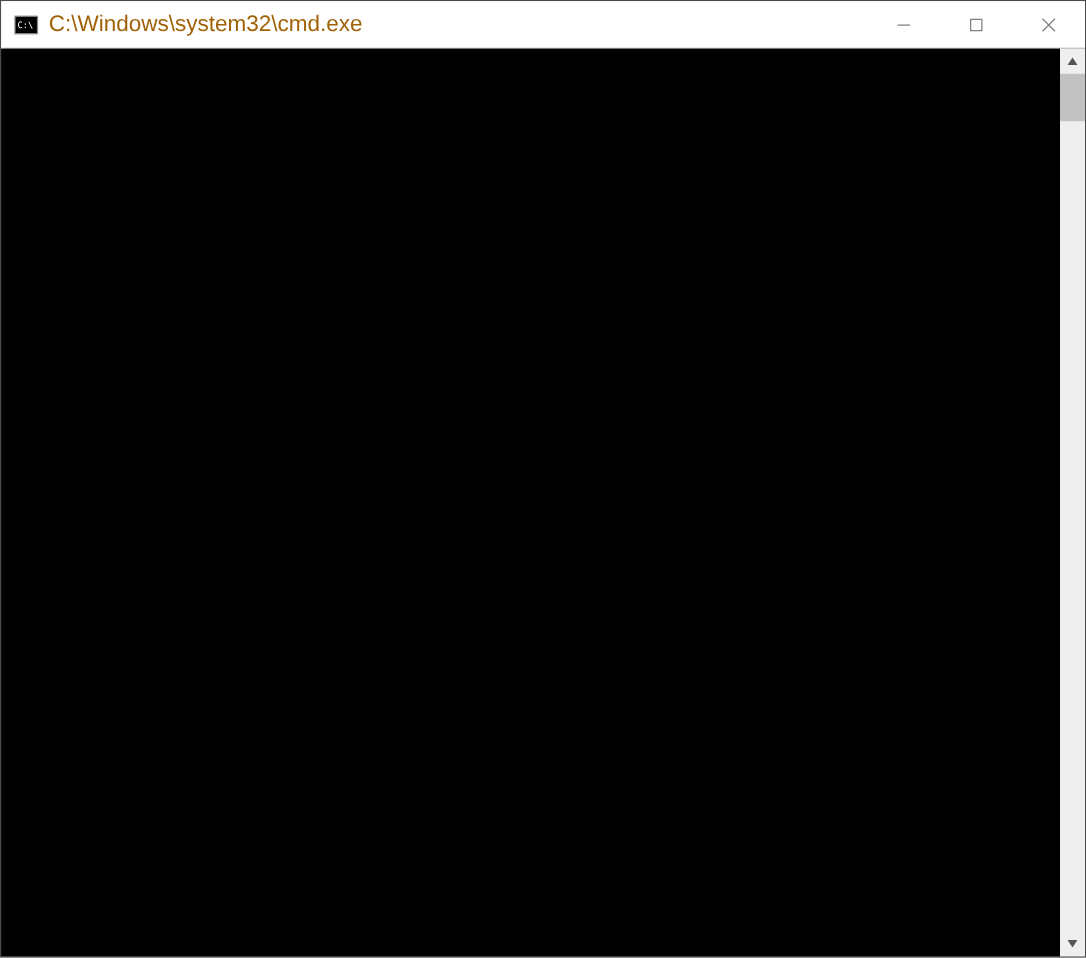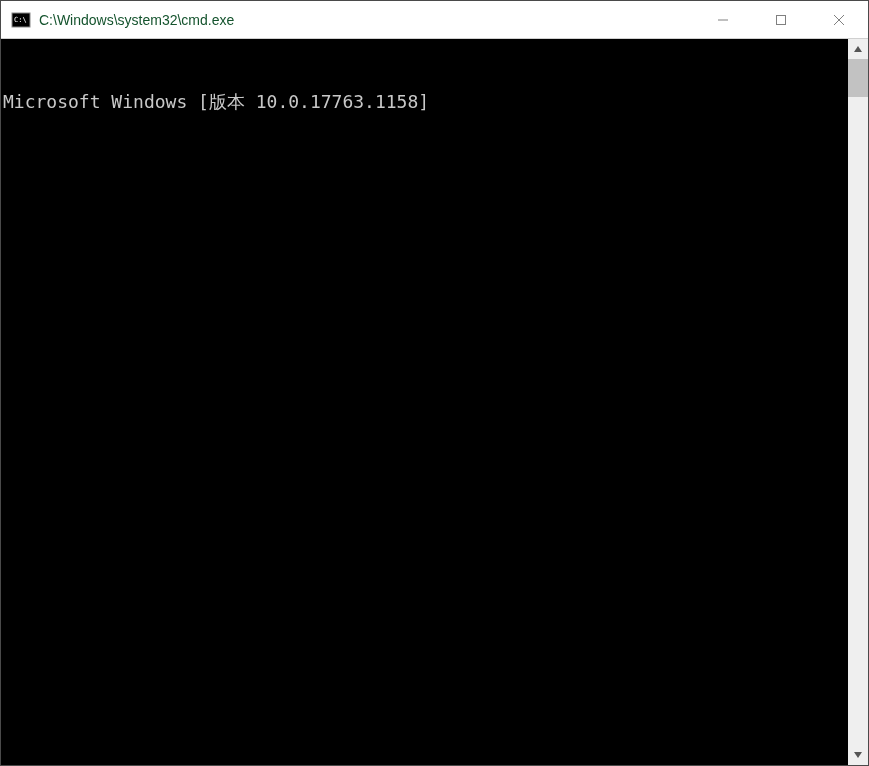--- a/index.html
+++ b/index.html
@@ -33,22 +33,22 @@
       display: flex;
       align-items: center;
       justify-content: center;
     }
     .titlebar-icon svg {
       width: 20px;
       height: 20px;
     }
     .titlebar-title {
       flex: 1;
-      font-size: 14px;
-      color: #14532d;
+      font-size: 18px;
+      color: #a16207;
       white-space: nowrap;
       overflow: hidden;
     }
     .window-controls {
       display: flex;
       height: 100%;
     }
     .win-ctrl {
       width: 58px;
       height: 100%;
@@ -135,21 +135,20 @@
         <svg width="12" height="12" viewBox="0 0 12 12">
             <line x1="1" y1="1" x2="11" y2="11" stroke-width="1"></line>
             <line x1="11" y1="1" x2="1" y2="11" stroke-width="1"></line>
           </svg>
       </div>
     </div>
   </div>
 
   <div class="client-area">
     <div class="terminal">
-      <div class="terminal-line">Microsoft Windows [版本 10.0.17763.1158]</div>
       <div class="blank-line"></div>
     </div>
     <div class="scrollbar-vert">
       <div class="sb-arrow">
         <svg width="10" height="10" viewBox="0 0 10 10">
             <polygon points="5,2 9,8 1,8" fill="#555"></polygon>
           </svg>
       </div>
       <div class="sb-track">
         <div class="sb-thumb"></div>

